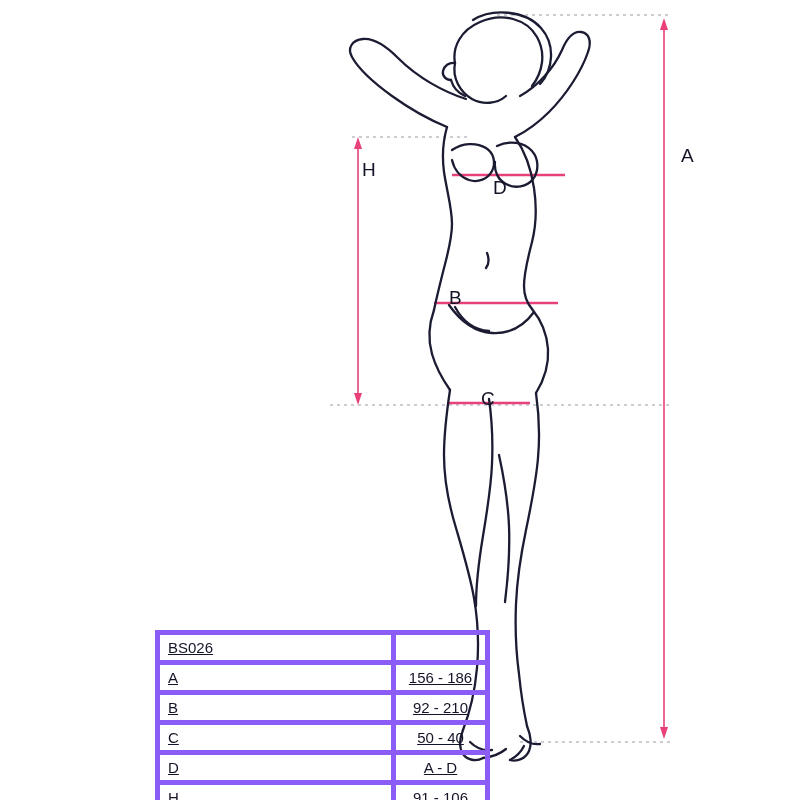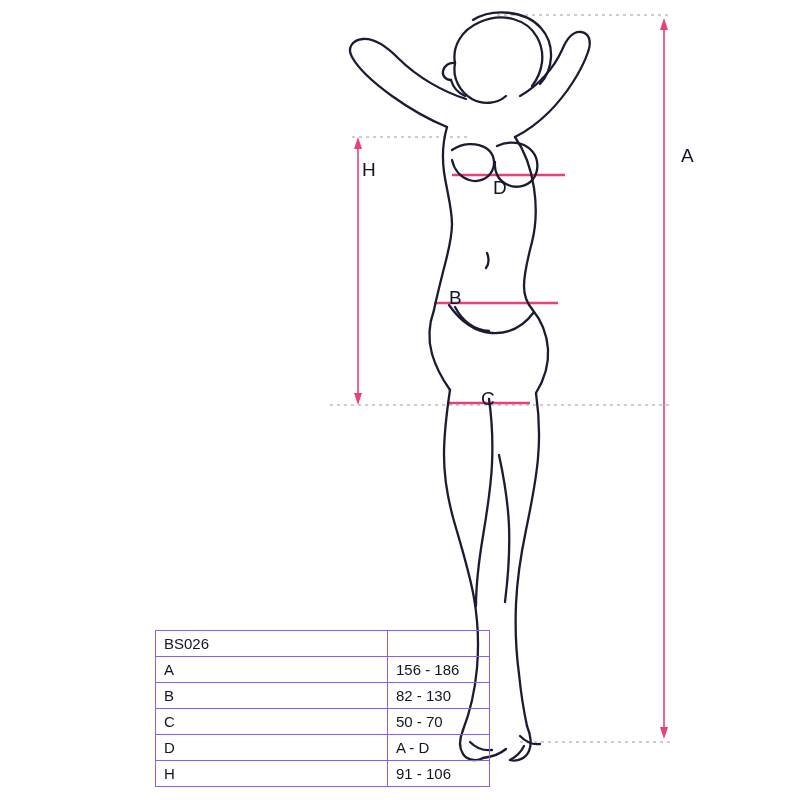--- a/index.html
+++ b/index.html
@@ -38,31 +38,32 @@
   .size-table {
     position: absolute;
     left: 155px;
     top: 630px;
     width: 335px;
     border-collapse: collapse;
     font-size: 15px;
     color: #141428;
   }
   .size-table td {
-    border: 1px solid #8b5cf6;
+    border: 5px solid #8b5cf6;
     height: 25px;
     padding: 0 8px;
     font-family: "Liberation Sans", sans-serif;
+    text-decoration: underline;
   }
   .size-table td.key {
     width: 215px;
     text-align: left;
   }
   .size-table td.val {
-    text-align: left;
+    text-align: center;
   }
 </style>
 </head>
 <body>
 
 <div id="stage">
 
   <svg class="figure-layer" viewBox="0 0 800 800">
 
     <g stroke="#9a9aa8" stroke-width="1" stroke-dasharray="3,4" fill="none">
@@ -150,25 +151,25 @@
         <tr>
           <td class="key">BS026</td>
           <td class="val"></td>
         </tr>
         <tr>
           <td class="key">A</td>
           <td class="val">156 - 186</td>
         </tr>
         <tr>
           <td class="key">B</td>
-          <td class="val">82 - 130</td>
+          <td class="val">92 - 210</td>
         </tr>
         <tr>
           <td class="key">C</td>
-          <td class="val">50 - 70</td>
+          <td class="val">50 - 40</td>
         </tr>
         <tr>
           <td class="key">D</td>
           <td class="val">A - D</td>
         </tr>
         <tr>
           <td class="key">H</td>
           <td class="val">91 - 106</td>
         </tr>
       </tbody>

